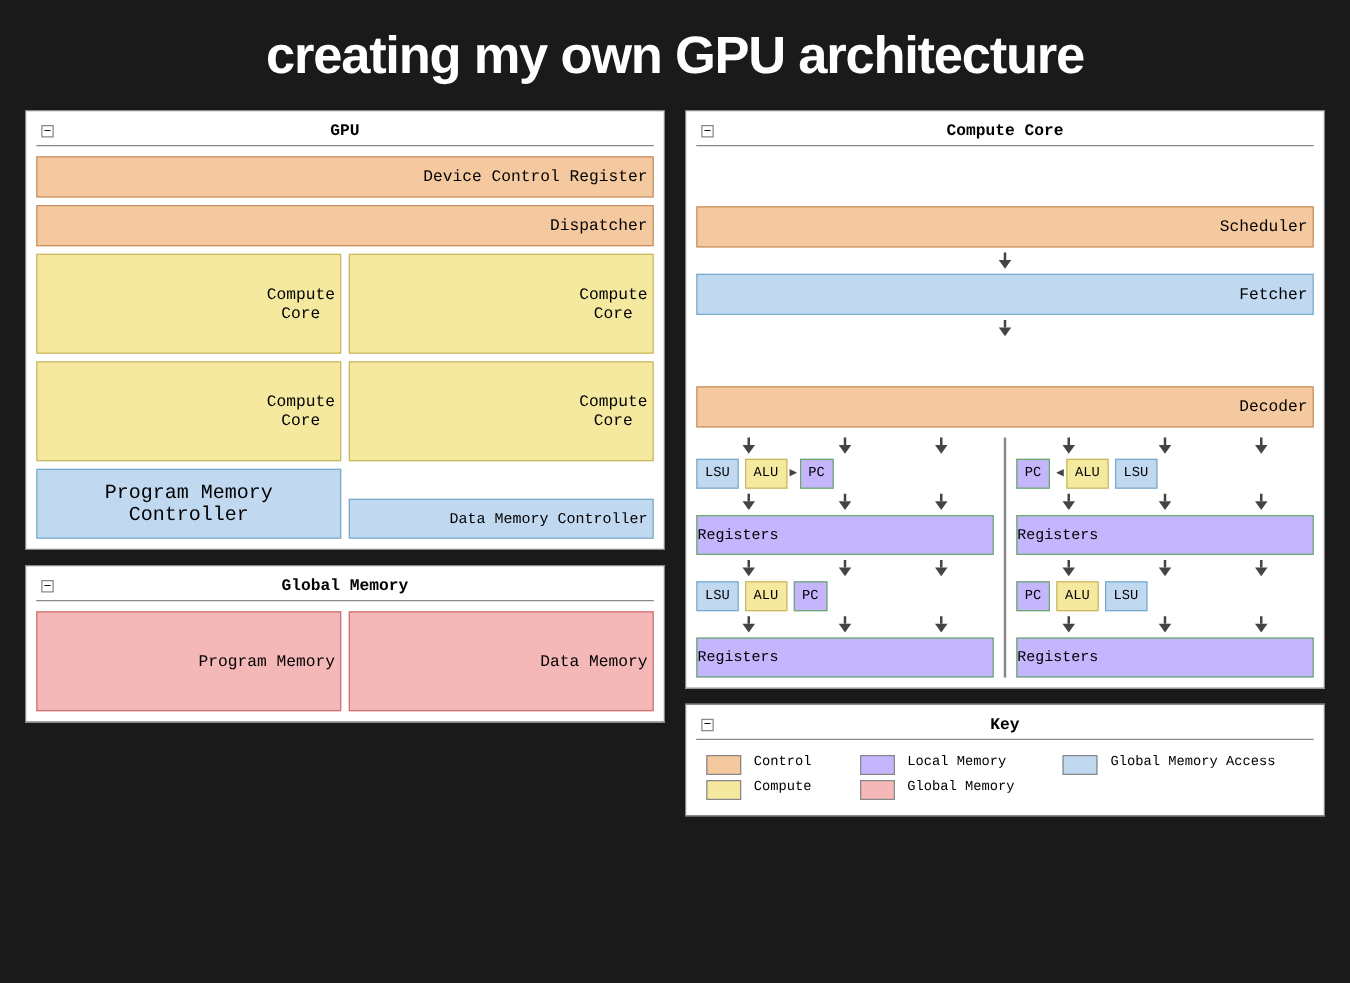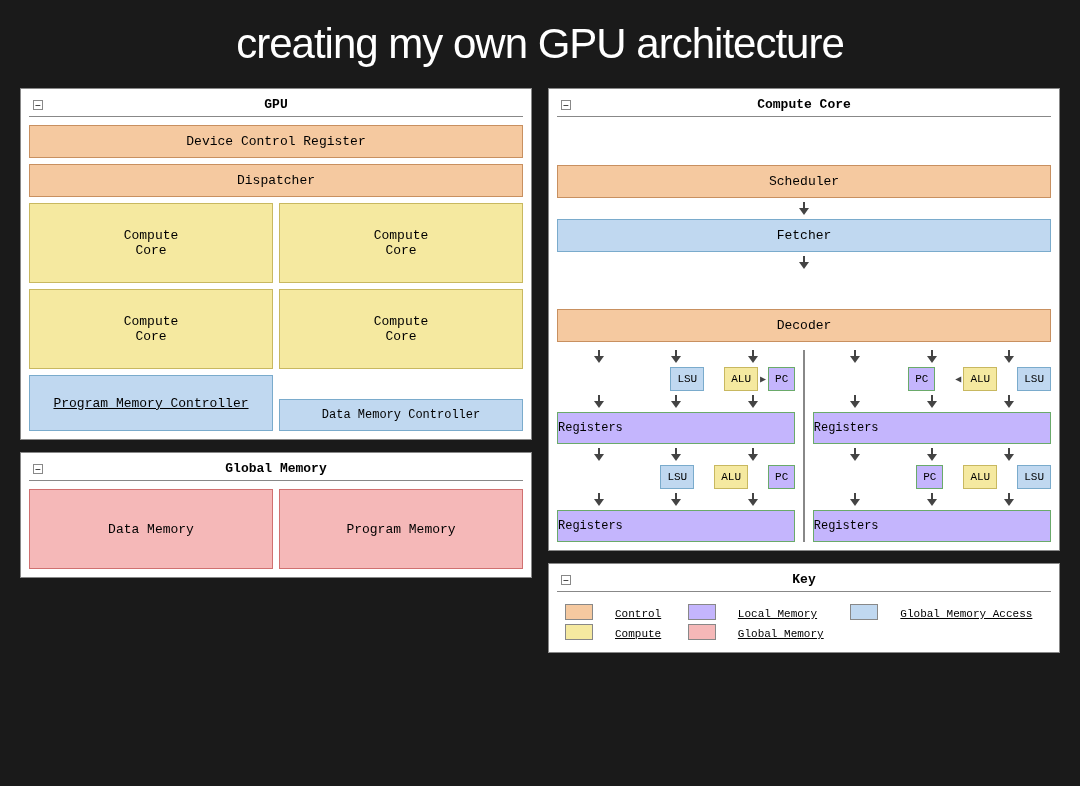--- a/index.html
+++ b/index.html
@@ -9,21 +9,21 @@
       width: 1080px;
       min-height: 786px;
       display: flex;
       flex-direction: column;
       align-items: center;
       padding: 20px;
     }
     h1 {
       color: white;
       font-size: 42px;
-      font-weight: 400;
+      font-weight: 700;
       text-align: center;
       margin-bottom: 20px;
       font-family: Arial, sans-serif;
       letter-spacing: -1px;
     }
     .main-content {
       display: flex;
       gap: 16px;
       width: 100%;
     }
@@ -86,21 +86,21 @@
       background: #c0d8f0;
       border: 1.5px solid #7aaBcc;
     }
     .block-pink {
       background: #f5b8b8;
       border: 1.5px solid #d07070;
     }
     .inner-block {
       display: flex;
       align-items: center;
-      justify-content: center;
+      justify-content: flex-end;
       text-align: center;
       font-size: 13px;
       padding: 8px 4px;
     }
     
     .gpu-inner {
       display: flex;
       flex-direction: column;
       gap: 6px;
     }
@@ -119,22 +119,22 @@
       align-items: center;
       gap: 4px;
     }
     .pipeline-group {
       display: flex;
       flex-direction: column;
       gap: 4px;
     }
     .alu-row {
       display: flex;
-      gap: 20px;
-      justify-content: flex-end;
+      gap: 5px;
+      justify-content: flex-start;
     }
     .small-block {
       font-size: 11px;
       padding: 5px 6px;
       text-align: center;
     }
     .registers-block {
       width: 100%;
       font-size: 12px;
       padding: 8px 0;
@@ -149,23 +149,22 @@
     
     .key-grid {
       display: grid;
       grid-template-columns: auto auto auto;
       gap: 4px 16px;
       font-size: 11px;
       padding: 4px 8px;
     }
     .key-item {
       display: flex;
-      align-items: flex-end;
-      gap: 22px;
-      text-decoration: underline;
+      align-items: flex-start;
+      gap: 10px;
     }
     .key-swatch {
       width: 28px;
       height: 16px;
       border: 1px solid #888;
       flex-shrink: 0;
     }
     .full-width-block {
       width: 100%;
     }
@@ -228,41 +227,41 @@
 
         <div class="two-col">
           <div class="inner-block block-yellow" style="min-height:80px;">Compute<br>Core</div>
           <div class="inner-block block-yellow" style="min-height:80px;">Compute<br>Core</div>
           <div class="inner-block block-yellow" style="min-height:80px;">Compute<br>Core</div>
           <div class="inner-block block-yellow" style="min-height:80px;">Compute<br>Core</div>
         </div>
 
 
         <div class="two-col">
-          <div class="inner-block block-blue" style="font-size:13px; text-align:center;text-decoration:underline;">
+          <div class="inner-block block-blue" style="font-size:16px; text-align:center;">
             <span>Program Memory Controller</span>
           </div>
           <div class="inner-block block-blue" style="font-size:12px; text-align:center;margin-top:24px;">
             <span>Data Memory Controller</span>
           </div>
         </div>
       </div>
     </div>
 
     <div class="diagram-box">
       <div class="box-title-bar">
         <div class="minimize-icon">—</div>
         <span>Global Memory</span>
       </div>
       <div class="two-col">
         <div class="inner-block block-pink" style="min-height:80px;">
+          <span>Program Memory</span>
+        </div>
+        <div class="inner-block block-pink" style="min-height:80px;">
           <span>Data Memory</span>
-        </div>
-        <div class="inner-block block-pink" style="min-height:80px;">
-          <span>Program Memory</span>
         </div>
       </div>
     </div>
 
   </div>
 
   <div class="right-col">
 
     <div class="diagram-box">
       <div class="box-title-bar">

